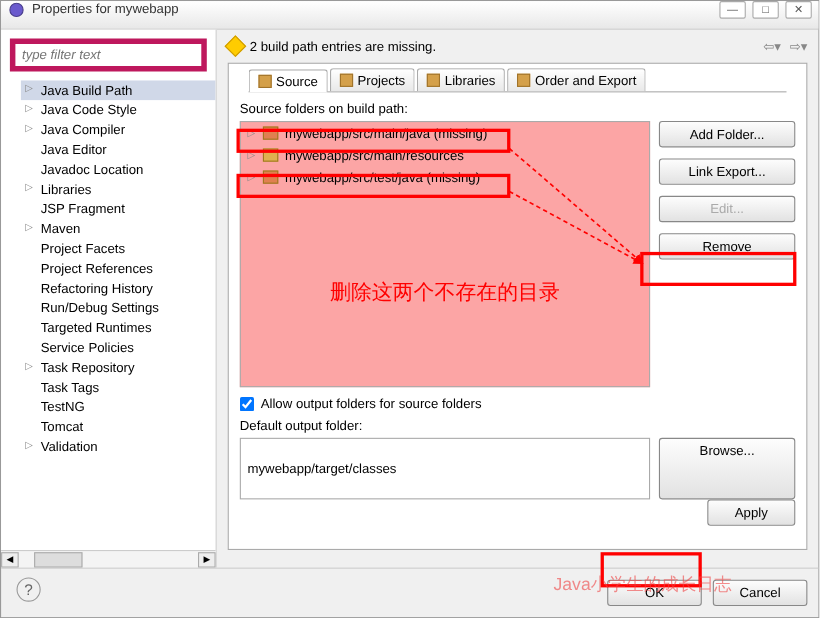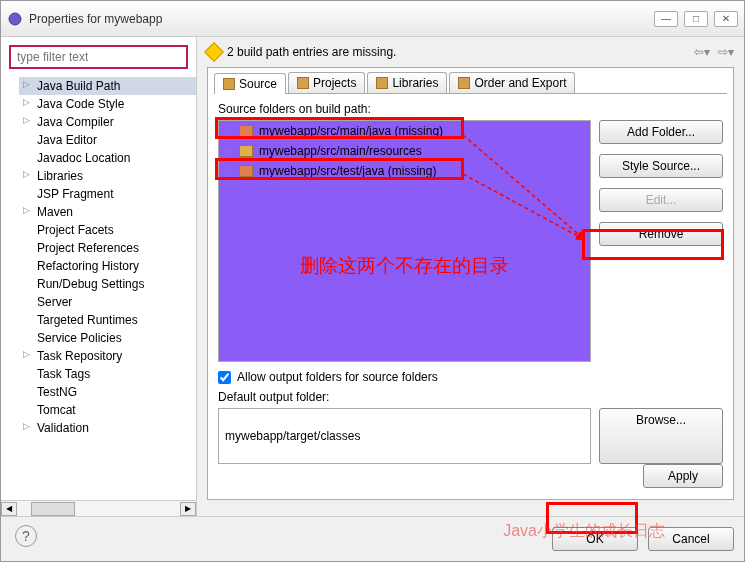--- a/index.html
+++ b/index.html
@@ -1,46 +1,46 @@
 <!DOCTYPE html>
 <html><head>
 <meta charset="utf-8">
 <style>
 *{margin:0;padding:0;box-sizing:border-box;font-family:Tahoma,Arial,sans-serif;font-size:12px}
 body{background:#fff;width:745px;height:562px;overflow:hidden;position:relative}
 .window{width:100%;height:100%;border:1px solid #999;display:flex;flex-direction:column;background:#f0f0f0}
-.titlebar{height:36px;background:linear-gradient(#fff,#e8e8e8);border-bottom:1px solid #ccc;display:flex;align-items:center;padding:0 6px;gap:6px}
+.titlebar{height:26px;background:linear-gradient(#fff,#e8e8e8);border-bottom:1px solid #ccc;display:flex;align-items:flex-start;padding:0 6px;gap:6px}
 .titlebar-icon{width:16px;height:16px;display:inline-flex;align-items:center;justify-content:center}
 .title-text{flex:1;color:#333}
 .win-btn{width:24px;height:16px;border:1px solid #aaa;background:#fff;display:flex;align-items:center;justify-content:center;font-size:10px;color:#555;border-radius:2px;cursor:pointer}
 .content{flex:1;display:flex;position:relative}
 .left-panel{width:196px;border-right:1px solid #ccc;display:flex;flex-direction:column;background:#fff}
-.filter-box{margin:8px;padding:3px 6px;border:2px solid #be185d;background:#fff;color:#737373;}
+.filter-box{margin:8px;padding:3px 6px;border:5px solid #be185d;background:#fff;color:#737373;font-style:italic}
 .tree-wrap{flex:1;overflow:hidden}
 .tree{list-style:none;padding-left:18px}
 .tree li{padding:2px 4px 2px 18px;white-space:nowrap;cursor:pointer;position:relative}
 .tree li.sel{background:#d0d8e8}
 .tree li::before{content:"▷";position:absolute;left:4px;color:#888;font-size:9px}
 .tree li.leaf::before{content:""}
 .hscroll{height:16px;border-top:1px solid #ccc;background:#f4f4f4;display:flex;align-items:center}
 .hscroll .arrow{width:16px;height:14px;border:1px solid #aaa;background:#eee;display:flex;align-items:center;justify-content:center;font-size:8px}
 .hscroll .thumb{width:44px;height:14px;background:#ddd;border:1px solid #aaa;margin-left:14px}
 .hscroll .track{flex:1}
 .right-panel{flex:1;display:flex;flex-direction:column;padding:8px 10px;position:relative}
 .warning-row{display:flex;align-items:center;gap:6px;padding-bottom:8px}
 .warn-icon{width:14px;height:14px;background:#ffcc00;border:1px solid #cc9900;transform:rotate(45deg);display:inline-block}
 .nav-icons{margin-left:auto;display:flex;gap:8px;color:#888}
 .tab-area{border:1px solid #aaa;background:#fff;flex:1;display:flex;flex-direction:column;margin-bottom:8px;padding-top:4px}
-.tabs{display:flex;border-bottom:1px solid #aaa;margin:0 6px}
+.tabs{display:flex;border-bottom:1px solid #aaa;margin:0 18px}
 .tab{padding:3px 8px;border:1px solid #aaa;border-bottom:none;background:linear-gradient(#fff,#e8e8e8);margin-right:2px;border-radius:3px 3px 0 0;display:flex;align-items:center;gap:4px;cursor:pointer}
 .tab.active{background:#fff;position:relative;top:1px}
 .tab-icon{width:12px;height:12px;display:inline-block;background:#d4a04a;border:1px solid #a0732a}
 .tab-body{flex:1;padding:8px 10px;display:flex;flex-direction:column}
 .source-row{display:flex;gap:8px}
-.tree-box{flex:1;border:1px solid #aaa;background:#8b5cf6;height:242px;position:relative}
+.tree-box{flex:1;border:1px solid #aaa;background:#fca5a5;height:242px;position:relative}
 .src-item{padding:3px 4px 3px 20px;display:flex;align-items:center;gap:6px;cursor:pointer;position:relative}
 .src-item::before{content:"▷";position:absolute;left:6px;color:#888;font-size:9px}
 .pkg-icon{width:14px;height:12px;background:#e0b050;border:1px solid #a07820;display:inline-block}
 .pkg-icon.err{background:#e08050}
 .btn-col{width:124px;display:flex;flex-direction:column;gap:10px}
 .btn{padding:4px 8px;border:1px solid #888;background:linear-gradient(#fdfdfd,#e2e2e2);border-radius:3px;text-align:center;cursor:pointer}
 .btn:disabled,.btn.disabled{color:#aaa}
 .chk-row{margin-top:8px;display:flex;align-items:center;gap:6px}
 .def-row{margin-top:6px}
 .output-row{display:flex;gap:8px;margin-top:4px}
@@ -78,21 +78,20 @@
             <li>Java Compiler</li>
             <li class="leaf">Java Editor</li>
             <li class="leaf">Javadoc Location</li>
             <li>Libraries</li>
             <li class="leaf">JSP Fragment</li>
             <li>Maven</li>
             <li class="leaf">Project Facets</li>
             <li class="leaf">Project References</li>
             <li class="leaf">Refactoring History</li>
             <li class="leaf">Run/Debug Settings</li>
-            <li class="leaf">Server</li>
             <li class="leaf">Targeted Runtimes</li>
             <li class="leaf">Service Policies</li>
             <li>Task Repository</li>
             <li class="leaf">Task Tags</li>
             <li class="leaf">TestNG</li>
             <li class="leaf">Tomcat</li>
             <li>Validation</li>
           </ul>
       </div>
       <div class="hscroll">
@@ -144,21 +143,21 @@
                   <span class="pkg-icon"></span>
                   <span>mywebapp/src/main/resources</span>
                 </div>
                 <div class="src-item">
                   <span class="pkg-icon err"></span>
                   <span>mywebapp/src/test/java (missing)</span>
                 </div>
               </div>
             <div class="btn-col">
               <div class="btn">Add Folder...</div>
-              <div class="btn">Style Source...</div>
+              <div class="btn">Link Export...</div>
               <div class="btn disabled">Edit...</div>
               <div class="btn">Remove</div>
             </div>
           </div>
           <label class="chk-row">
             <input type="checkbox" checked="" style="">
               <span>Allow output folders for source folders</span>
           </label>
           <div class="def-row">Default output folder:</div>
           <div class="output-row">

